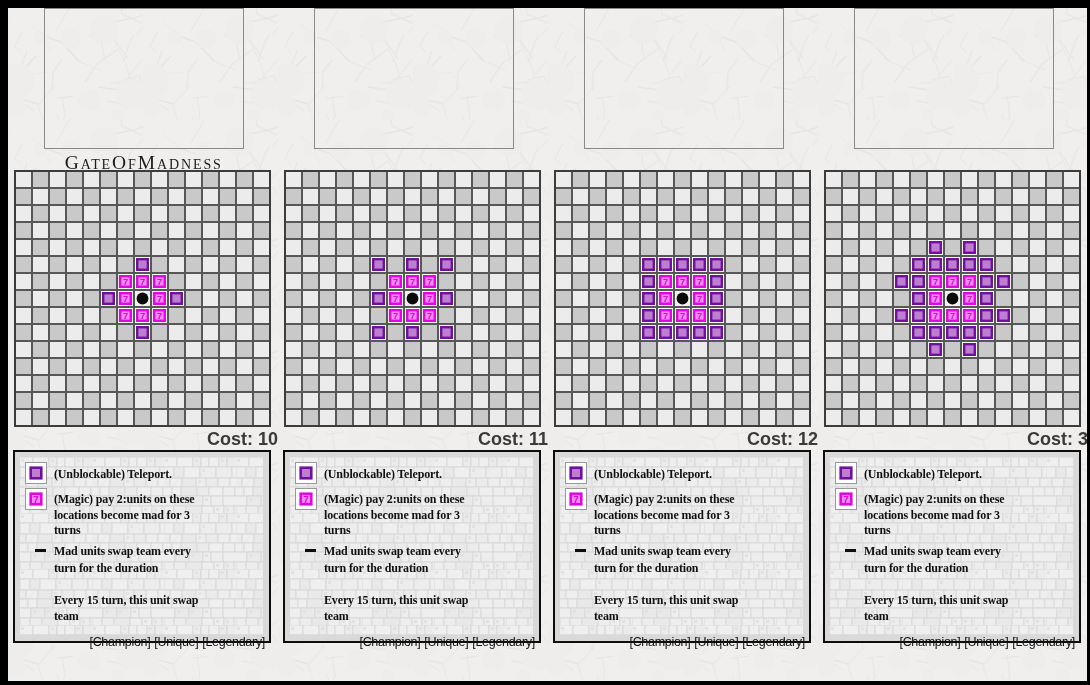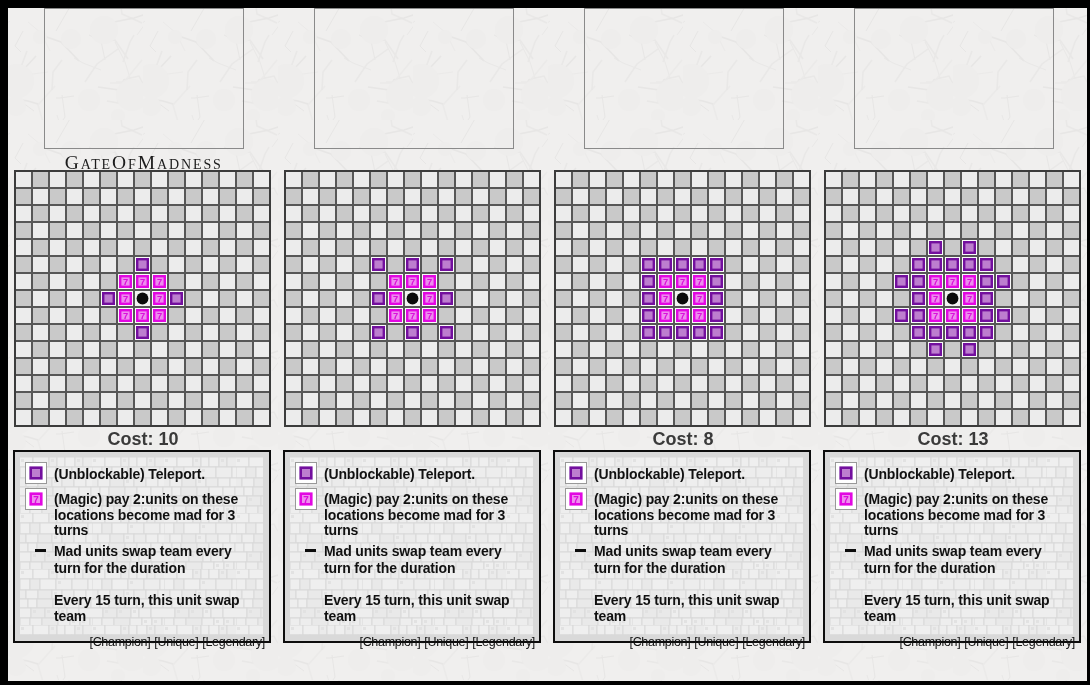--- a/index.html
+++ b/index.html
@@ -5,29 +5,29 @@
 body{width:1090px;height:685px;background:#000;position:relative;overflow:hidden;
      font-family:"Liberation Sans",sans-serif}
 #page{position:absolute;left:8px;top:8px;width:1079px;height:673px;background:#f0efee;overflow:hidden}
 .card{position:absolute;top:0;width:270px;height:581px}
 .imgbox{position:absolute;left:36px;top:0px;width:198px;height:139px;border:1px solid #8a8a8a}
 .title{transform:translateZ(0);position:absolute;left:0;top:143.8px;width:270px;height:22px;text-align:center;
        font-family:"Liberation Serif",serif;font-weight:normal;font-variant:small-caps;
        font-size:19.5px;line-height:22px;color:#1c1c1c;letter-spacing:1.9px;text-indent:1.5px}
 .grid{position:absolute;left:6px;top:162px;width:257px;height:257px}
 .grid svg{display:block}
-.cost{transform:translateZ(0);position:absolute;left:0;top:421px;width:270px;text-align:center;
+.cost{transform:translateZ(0);position:absolute;left:0;top:421px;width:270px;text-align:right;
       font-weight:bold;font-size:18px;color:#3a3a3a}
 .desc{position:absolute;left:5px;top:442px;width:258px;height:193px;
       border:2.5px solid #0d0d0d;background:#d9d9d9;box-sizing:border-box}
 .descin{position:absolute;left:5px;top:5px;width:243px;height:178px}
 .dicon{position:absolute;left:5px;width:22px;height:22px}
 .dash{position:absolute;left:14.5px;top:91.5px;width:11px;height:3.5px;background:#0d0d0d}
 .dline{transform:translateZ(0);position:absolute;left:34px;width:215px;
-       font-family:Liberation Sans, sans-serif;font-weight:bold;font-size:14px;letter-spacing:-0.15px;
+       font-family:Liberation Serif, serif;font-weight:bold;font-size:12px;letter-spacing:-0.15px;
        line-height:16px;color:#111;white-space:nowrap}
 .tags{transform:translateZ(0);position:absolute;right:4px;top:183px;
       font-weight:normal;font-size:12.5px;letter-spacing:-0.3px;line-height:14px;color:#111;white-space:nowrap}
 </style></head>
 <body>
 
 <div id="page">
 
 <svg width="1079" height="673" style="position:absolute;left:0;top:0">
       <defs>
@@ -721,20 +721,21 @@
           <rect x="140.2" y="106.2" width="10.6" height="10.6" fill="#ee8cee" stroke="#e207e2" stroke-width="2.4"></rect>
           <text x="145.5" y="115.3" font-family="Liberation Mono, monospace" font-weight="bold" font-size="9.5" fill="#dd0ddd" text-anchor="middle">7</text>
           <rect x="140.2" y="123.2" width="10.6" height="10.6" fill="#ee8cee" stroke="#e207e2" stroke-width="2.4"></rect>
           <text x="145.5" y="132.3" font-family="Liberation Mono, monospace" font-weight="bold" font-size="9.5" fill="#dd0ddd" text-anchor="middle">7</text>
           <rect x="140.2" y="140.2" width="10.6" height="10.6" fill="#ee8cee" stroke="#e207e2" stroke-width="2.4"></rect>
           <text x="145.5" y="149.3" font-family="Liberation Mono, monospace" font-weight="bold" font-size="9.5" fill="#dd0ddd" text-anchor="middle">7</text>
           <circle cx="128.5" cy="128.5" r="5.9" fill="#0a0a0a"></circle>
         </svg>
       </div>
 
+<div class="cost">Cost: 11</div>
 
 <div class="desc">
         <div class="descin">
 <svg width="243" height="178" style="position:absolute;left:0;top:0">
             <defs>
               <pattern id="brick1" width="72" height="56" patternUnits="userSpaceOnUse">
                 <rect width="72" height="56" fill="#eaeaea"></rect>
                 <rect x="-1" y="0" width="14" height="10" fill="#efefef" stroke="#d9d9d9" stroke-width="1"></rect>
                 <rect x="1" y="2" width="3" height="3" fill="#e2e2e2"></rect>
                 <rect x="13" y="0" width="16" height="10" fill="#efefef" stroke="#d9d9d9" stroke-width="1"></rect>
@@ -1112,21 +1113,21 @@
           <rect x="140.2" y="106.2" width="10.6" height="10.6" fill="#ee8cee" stroke="#e207e2" stroke-width="2.4"></rect>
           <text x="145.5" y="115.3" font-family="Liberation Mono, monospace" font-weight="bold" font-size="9.5" fill="#dd0ddd" text-anchor="middle">7</text>
           <rect x="140.2" y="123.2" width="10.6" height="10.6" fill="#ee8cee" stroke="#e207e2" stroke-width="2.4"></rect>
           <text x="145.5" y="132.3" font-family="Liberation Mono, monospace" font-weight="bold" font-size="9.5" fill="#dd0ddd" text-anchor="middle">7</text>
           <rect x="140.2" y="140.2" width="10.6" height="10.6" fill="#ee8cee" stroke="#e207e2" stroke-width="2.4"></rect>
           <text x="145.5" y="149.3" font-family="Liberation Mono, monospace" font-weight="bold" font-size="9.5" fill="#dd0ddd" text-anchor="middle">7</text>
           <circle cx="128.5" cy="128.5" r="5.9" fill="#0a0a0a"></circle>
         </svg>
       </div>
 
-<div class="cost">Cost: 8</div>
+<div class="cost">Cost: 12</div>
 
 <div class="desc">
         <div class="descin">
 <svg width="243" height="178" style="position:absolute;left:0;top:0">
             <defs>
               <pattern id="brick2" width="72" height="56" patternUnits="userSpaceOnUse">
                 <rect width="72" height="56" fill="#eaeaea"></rect>
                 <rect x="-1" y="0" width="14" height="10" fill="#efefef" stroke="#d9d9d9" stroke-width="1"></rect>
                 <rect x="1" y="2" width="3" height="3" fill="#e2e2e2"></rect>
                 <rect x="13" y="0" width="16" height="10" fill="#efefef" stroke="#d9d9d9" stroke-width="1"></rect>
@@ -1520,21 +1521,21 @@
           <rect x="140.2" y="106.2" width="10.6" height="10.6" fill="#ee8cee" stroke="#e207e2" stroke-width="2.4"></rect>
           <text x="145.5" y="115.3" font-family="Liberation Mono, monospace" font-weight="bold" font-size="9.5" fill="#dd0ddd" text-anchor="middle">7</text>
           <rect x="140.2" y="123.2" width="10.6" height="10.6" fill="#ee8cee" stroke="#e207e2" stroke-width="2.4"></rect>
           <text x="145.5" y="132.3" font-family="Liberation Mono, monospace" font-weight="bold" font-size="9.5" fill="#dd0ddd" text-anchor="middle">7</text>
           <rect x="140.2" y="140.2" width="10.6" height="10.6" fill="#ee8cee" stroke="#e207e2" stroke-width="2.4"></rect>
           <text x="145.5" y="149.3" font-family="Liberation Mono, monospace" font-weight="bold" font-size="9.5" fill="#dd0ddd" text-anchor="middle">7</text>
           <circle cx="128.5" cy="128.5" r="5.9" fill="#0a0a0a"></circle>
         </svg>
       </div>
 
-<div class="cost">Cost: 13</div>
+<div class="cost">Cost: 3</div>
 
 <div class="desc">
         <div class="descin">
 <svg width="243" height="178" style="position:absolute;left:0;top:0">
             <defs>
               <pattern id="brick3" width="72" height="56" patternUnits="userSpaceOnUse">
                 <rect width="72" height="56" fill="#eaeaea"></rect>
                 <rect x="-1" y="0" width="14" height="10" fill="#efefef" stroke="#d9d9d9" stroke-width="1"></rect>
                 <rect x="1" y="2" width="3" height="3" fill="#e2e2e2"></rect>
                 <rect x="13" y="0" width="16" height="10" fill="#efefef" stroke="#d9d9d9" stroke-width="1"></rect>

